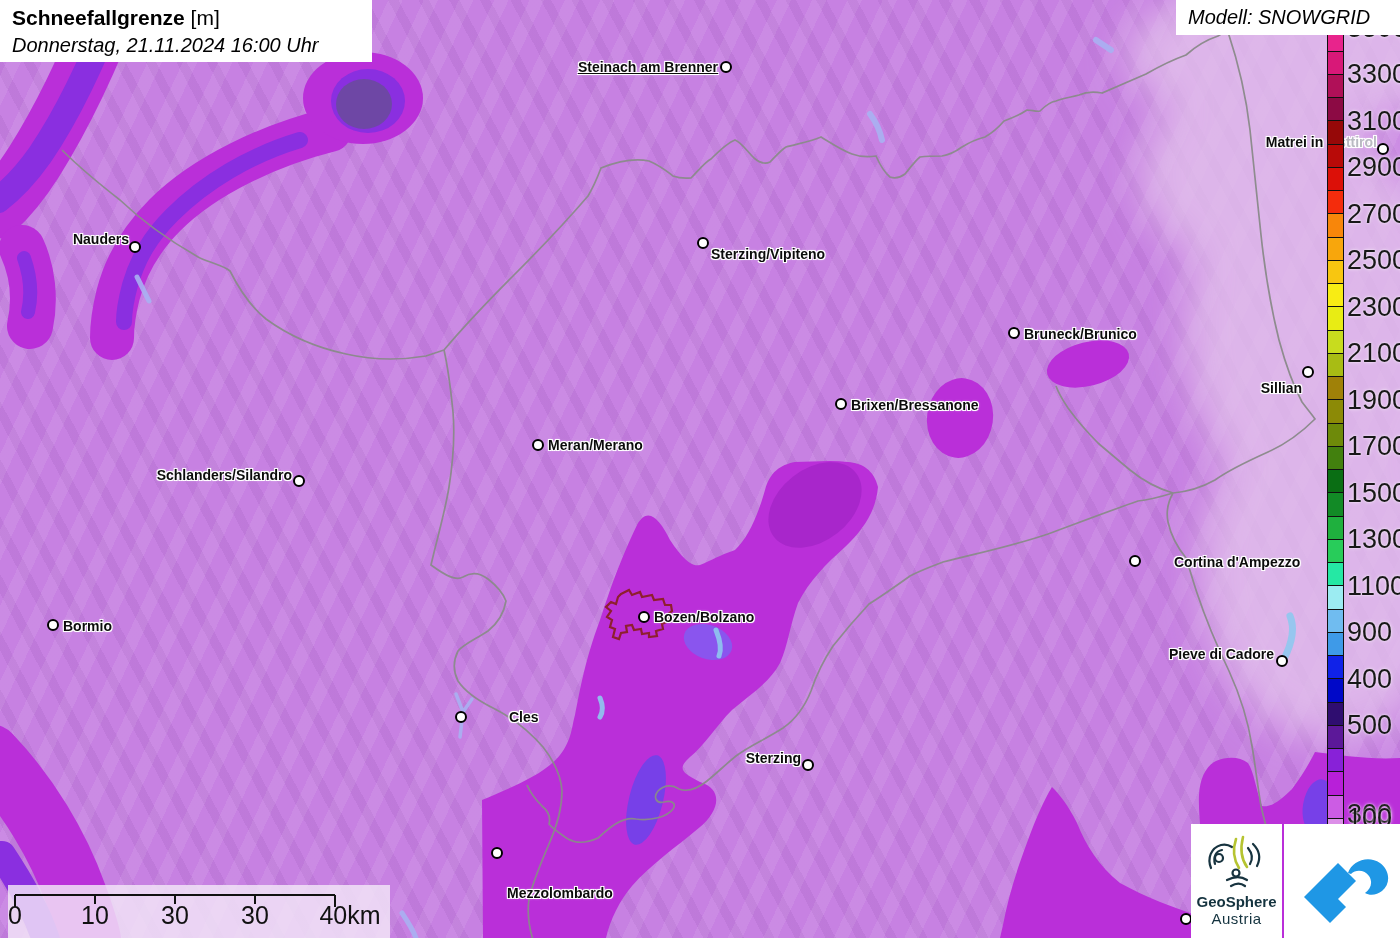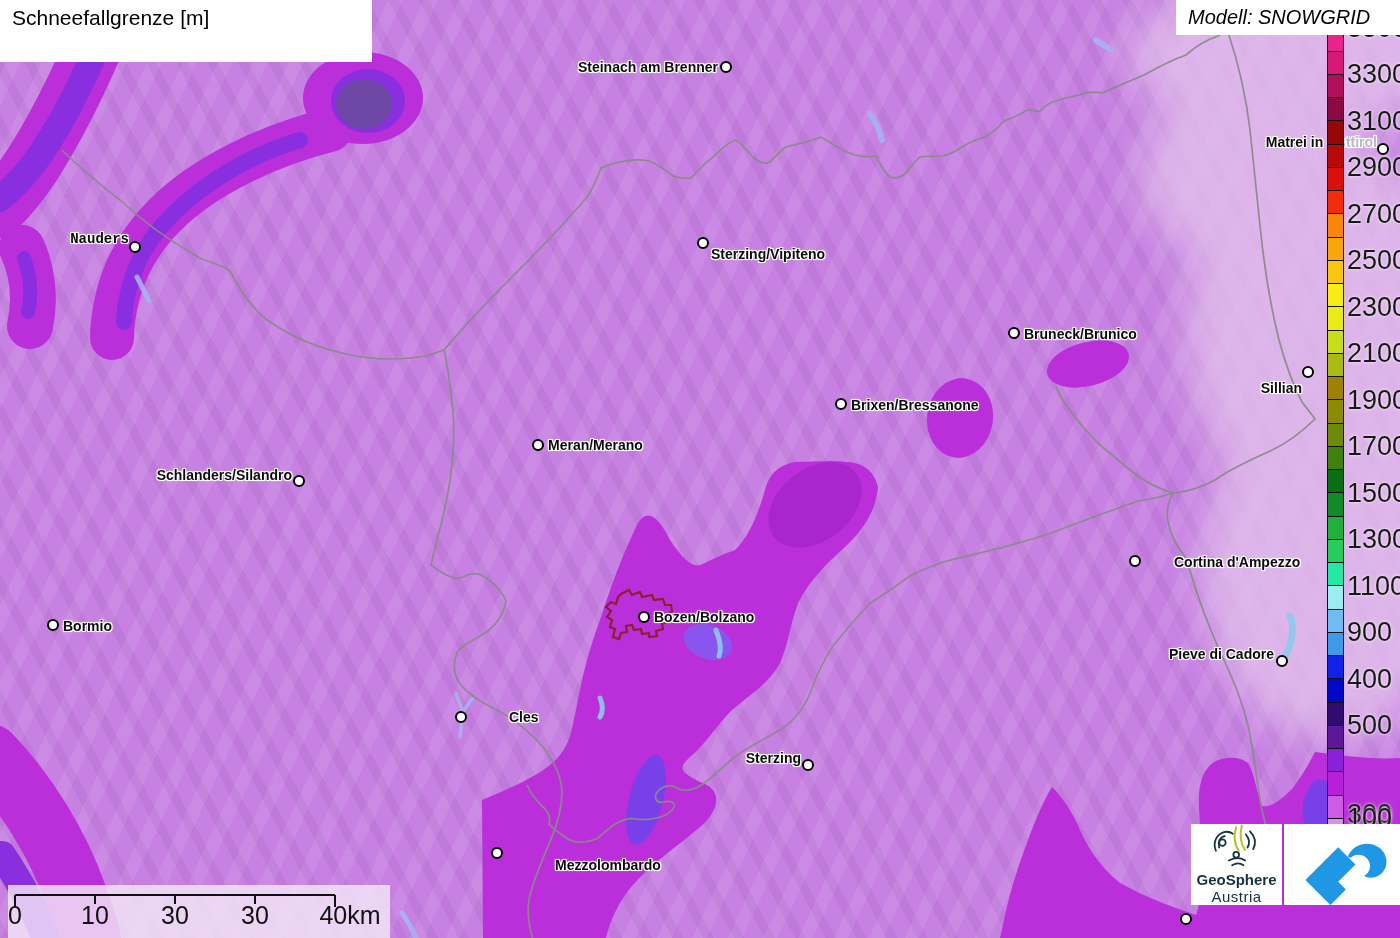--- a/index.html
+++ b/index.html
@@ -22,30 +22,30 @@
   #colorbar-bar{position:absolute;left:1328px;top:4px;width:15px;height:826px;z-index:30;
     outline:1px solid #101010;overflow:hidden;}
   .cb-seg{width:100%;height:23.25px;border-top:1px solid #101010;box-sizing:border-box;}
   #colorbar-labels{position:absolute;left:1347px;top:0;z-index:30;}
   .cb-label{position:absolute;left:0;font-size:27px;line-height:30px;color:#181818;white-space:nowrap;
     text-shadow:0 0 2px rgba(255,255,255,.8),0 0 4px rgba(255,255,255,.5);}
   
   #title-box{position:absolute;left:0;top:0;width:372px;height:62px;background:#fff;z-index:40;
     padding:4px 12px;box-sizing:border-box;}
   #title-line1{font-size:21px;line-height:28px;color:#000;}
-  #title-line1 .t-main{font-weight:normal;text-align:center;}
+  #title-line1 .t-main{font-weight:bold;text-align:center;}
   #title-line2{font-size:20px;line-height:26px;font-style:italic;color:#000;}
   #model-box{position:absolute;left:1176px;top:0;width:224px;height:35px;background:#fff;z-index:45;
     font-style:italic;font-size:20px;line-height:35px;padding-left:12px;box-sizing:border-box;color:#000;}
   
   #scalebar-box{position:absolute;left:8px;top:885px;width:382px;height:53px;z-index:40;
     background:rgba(243,231,248,.82);}
   .sb-label{position:absolute;top:16px;transform:translateX(-50%);font-size:25px;color:#111;}
   
-  .logo-box{position:absolute;top:824px;height:81px;background:#fff;z-index:40;
+  .logo-box{position:absolute;top:824px;height:114px;background:#fff;z-index:40;
     display:flex;flex-direction:column;align-items:center;justify-content:center;box-sizing:border-box;}
   #geosphere-box{left:1191px;width:91px;}
   #partner-box{left:1284px;width:116px;}
   #geosphere-name{font-weight:bold;font-size:15px;color:#14333F;line-height:17px;}
   #geosphere-country{font-size:15px;color:#14333F;line-height:17px;letter-spacing:.5px;}
 </style>
 </head>
 <body>
 
 <div id="stage">
@@ -159,23 +159,23 @@
 
     <path d="M 621,594 L 629,590 L 632,595 L 640,592 L 642,597 L 652,595 L 654,600 L 663,599 L 665,605
              L 671,605 L 672,611 L 667,615 L 669,621 L 662,624 L 663,629 L 656,631 L 657,636 L 649,637
              L 649,633 L 642,634 L 641,629 L 634,630 L 632,625 L 626,626 L 627,632 L 621,633 L 619,639
              L 613,637 L 615,629 L 610,627 L 612,620 L 607,617 L 611,611 L 606,607 L 611,602 L 616,604
              L 618,597 Z" fill="none" stroke="var(--city_boundary_red)" stroke-width="2.2"></path>
   </svg>
 
   <div id="city-layer">
       <div class="marker" style="left: 720px; top: 61px;"></div>
-      <div class="city-label" style="right: 682px; top: 58px;">Steinach am Brenner</div>
+      <div class="city-label" style="right: 682px; top: 58px; text-decoration: underline;">Steinach am Brenner</div>
       <div class="marker" style="left: 129px; top: 241px;"></div>
-      <div class="city-label" style="right: 1271px; top: 230px; font-family: Liberation Mono, monospace;">Nauders</div>
+      <div class="city-label" style="right: 1271px; top: 230px;">Nauders</div>
       <div class="marker" style="left: 697px; top: 237px;"></div>
       <div class="city-label" style="left: 711px; top: 245px;">Sterzing/Vipiteno</div>
       <div class="marker" style="left: 1008px; top: 327px;"></div>
       <div class="city-label" style="left: 1024px; top: 325px;">Bruneck/Brunico</div>
       <div class="marker" style="left: 1377px; top: 143px;"></div>
       <div class="city-label" style="right: 23px; top: 133px;"><span>Matrei in O</span><span style="color: rgb(185, 185, 194);">sttirol</span></div>
       <div class="marker" style="left: 1302px; top: 366px;"></div>
       <div class="city-label" style="right: 98px; top: 379px;">Sillian</div>
       <div class="marker" style="left: 835px; top: 398px;"></div>
       <div class="city-label" style="left: 851px; top: 396px;">Brixen/Bressanone</div>
@@ -189,21 +189,21 @@
       <div class="city-label" style="left: 63px; top: 617px;">Bormio</div>
       <div class="marker" style="left: 638px; top: 611px;"></div>
       <div class="city-label" style="left: 654px; top: 608px;">Bozen/Bolzano</div>
       <div class="marker" style="left: 1276px; top: 655px;"></div>
       <div class="city-label" style="right: 126px; top: 645px;">Pieve di Cadore</div>
       <div class="marker" style="left: 455px; top: 711px;"></div>
       <div class="city-label" style="left: 470px; top: 708px; margin-left: 39px;">Cles</div>
       <div class="marker" style="left: 802px; top: 759px;"></div>
       <div class="city-label" style="right: 599px; top: 749px;">Sterzing</div>
       <div class="marker" style="left: 491px; top: 847px;"></div>
-      <div class="city-label" style="left: 507px; top: 856px; margin-left: 48px;">Mezzolombardo</div>
+      <div class="city-label" style="left: 507px; top: 884px;">Mezzolombardo</div>
       <div class="marker" style="left: 1180px; top: 913px;"></div>
     </div>
 
   <div id="colorbar-bar">
       <div class="cb-seg" style="background: rgb(240, 96, 168);"></div>
       <div class="cb-seg" style="background: rgb(232, 36, 140);"></div>
       <div class="cb-seg" style="background: rgb(216, 24, 120);"></div>
       <div class="cb-seg" style="background: rgb(176, 16, 88);"></div>
       <div class="cb-seg" style="background: rgb(140, 10, 68);"></div>
       <div class="cb-seg" style="background: rgb(150, 8, 8);"></div>
@@ -257,20 +257,21 @@
       <div class="cb-label" style="top: 710px; text-align: right;">500</div>
       <div class="cb-label" style="top: 756.5px; margin-top: 42px;">300</div>
       <div class="cb-label" style="top: 803px;">100</div>
     </div>
 
   <div id="title-box">
     <div id="title-line1">
       <span class="t-main">Schneefallgrenze</span>
       <span class="t-unit">[m]</span>
     </div>
+    <div id="title-line2">Donnerstag, 21.11.2024 16:00 Uhr</div>
   </div>
 
   <div id="model-box">
     <span>Modell: SNOWGRID</span>
   </div>
 
   <div id="scalebar-box">
     <svg width="382" height="53">
       <g stroke="#111" stroke-width="2" fill="none">
         <line x1="7" y1="10" x2="327" y2="10"></line>

